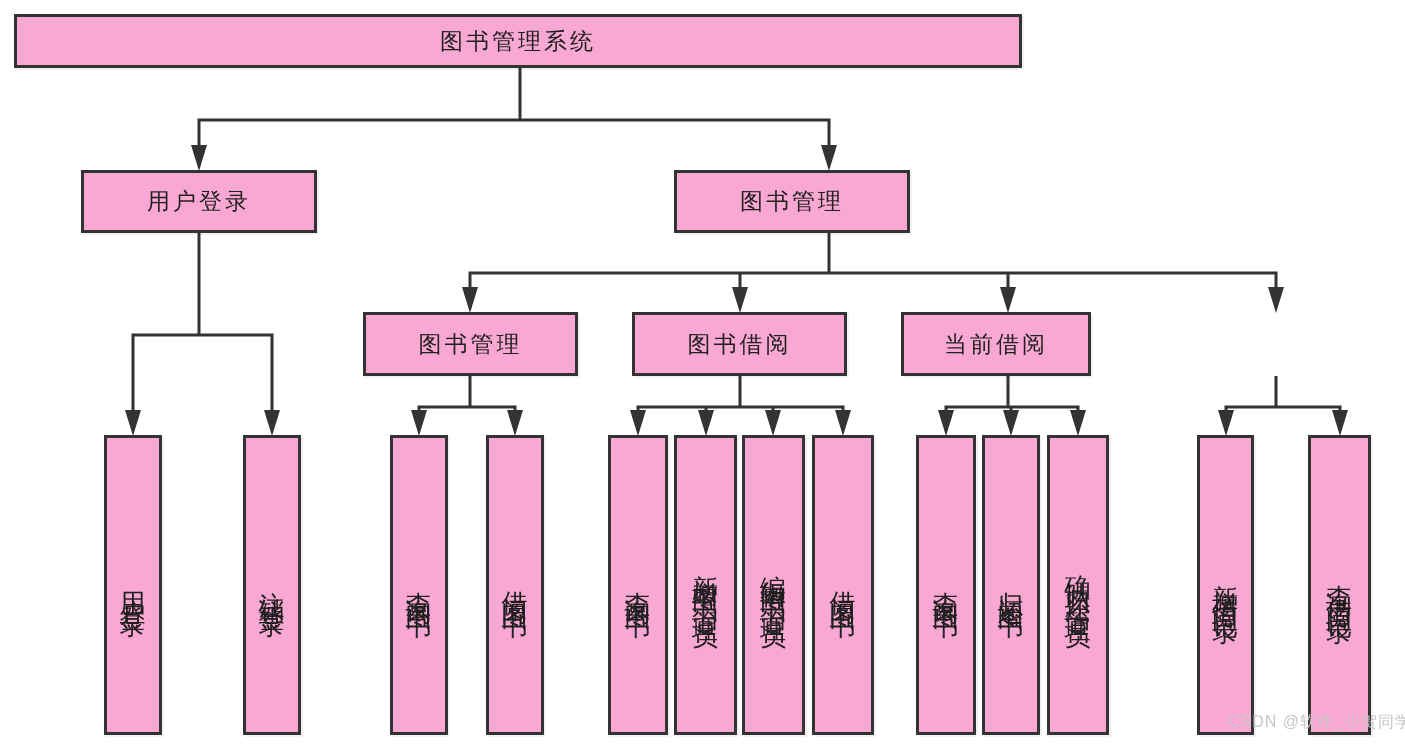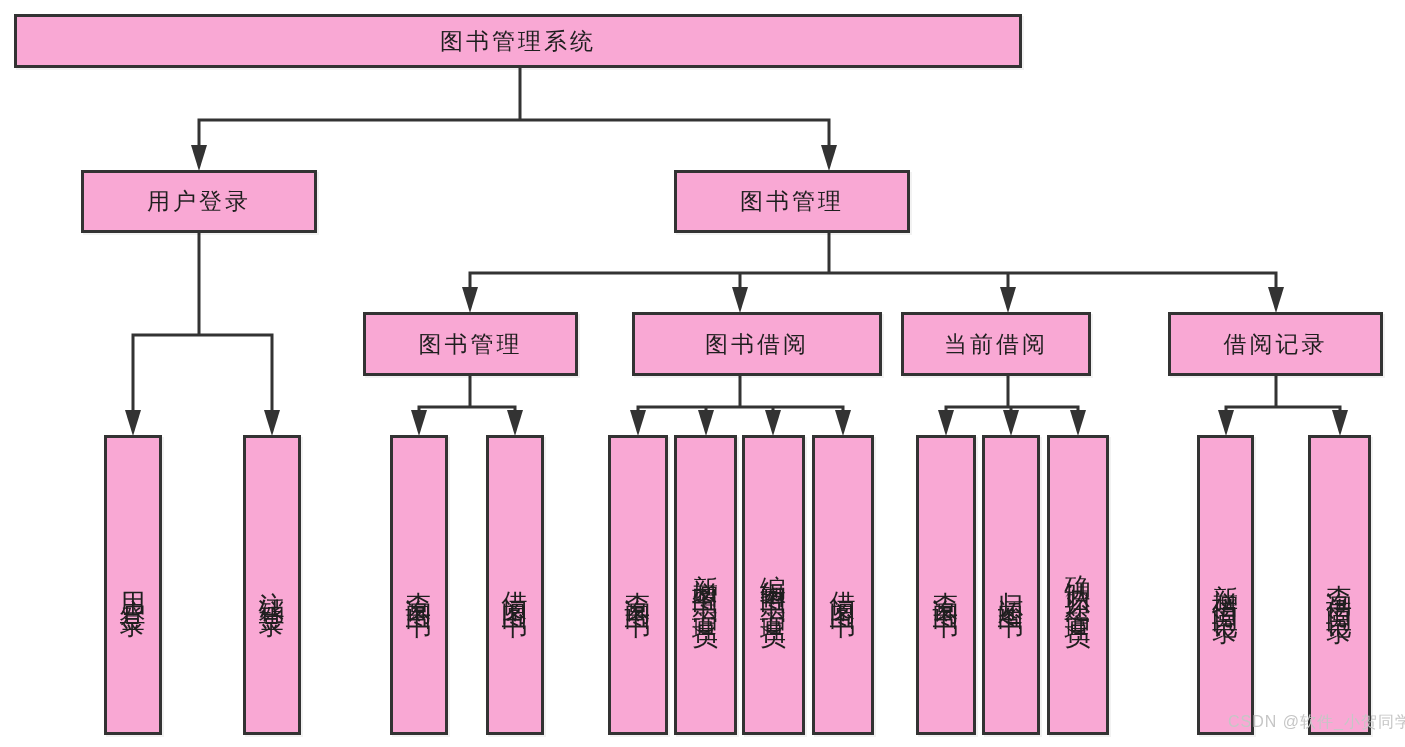--- a/index.html
+++ b/index.html
@@ -96,23 +96,22 @@
       <polygon points="1332,410 1348,410 1340,436"></polygon>
     </g>
   </svg>
 
   <div class="box h" style="left:14px;top:14px;width:1008px;height:54px">图书管理系统</div>
 
   <div class="box h" style="left:81px;top:170px;width:236px;height:63px">用户登录</div>
   <div class="box h" style="left:674px;top:170px;width:236px;height:63px">图书管理</div>
 
   <div class="box h" style="left:363px;top:312px;width:215px;height:64px">图书管理</div>
-  <div class="box h" style="left:632px;top:312px;width:250px;height:64px">图书借阅</div>
+  <div class="box h" style="left:632px;top:312px;width:215px;height:64px">图书借阅</div>
   <div class="box h" style="left:901px;top:312px;width:190px;height:64px">当前借阅</div>
-  <div class="box h" style="left:1168px;top:312px;width:215px;height:64px">借阅记录</div>
 
   <div class="box v" style="left:104px;top:435px;width:58px;height:300px">
     <span class="vtext">用户登录</span>
   </div>
   <div class="box v" style="left:243px;top:435px;width:58px;height:300px">
     <span class="vtext">注销登录</span>
   </div>
 
   <div class="box v" style="left:390px;top:435px;width:58px;height:300px">
     <span class="vtext">查询图书</span>

